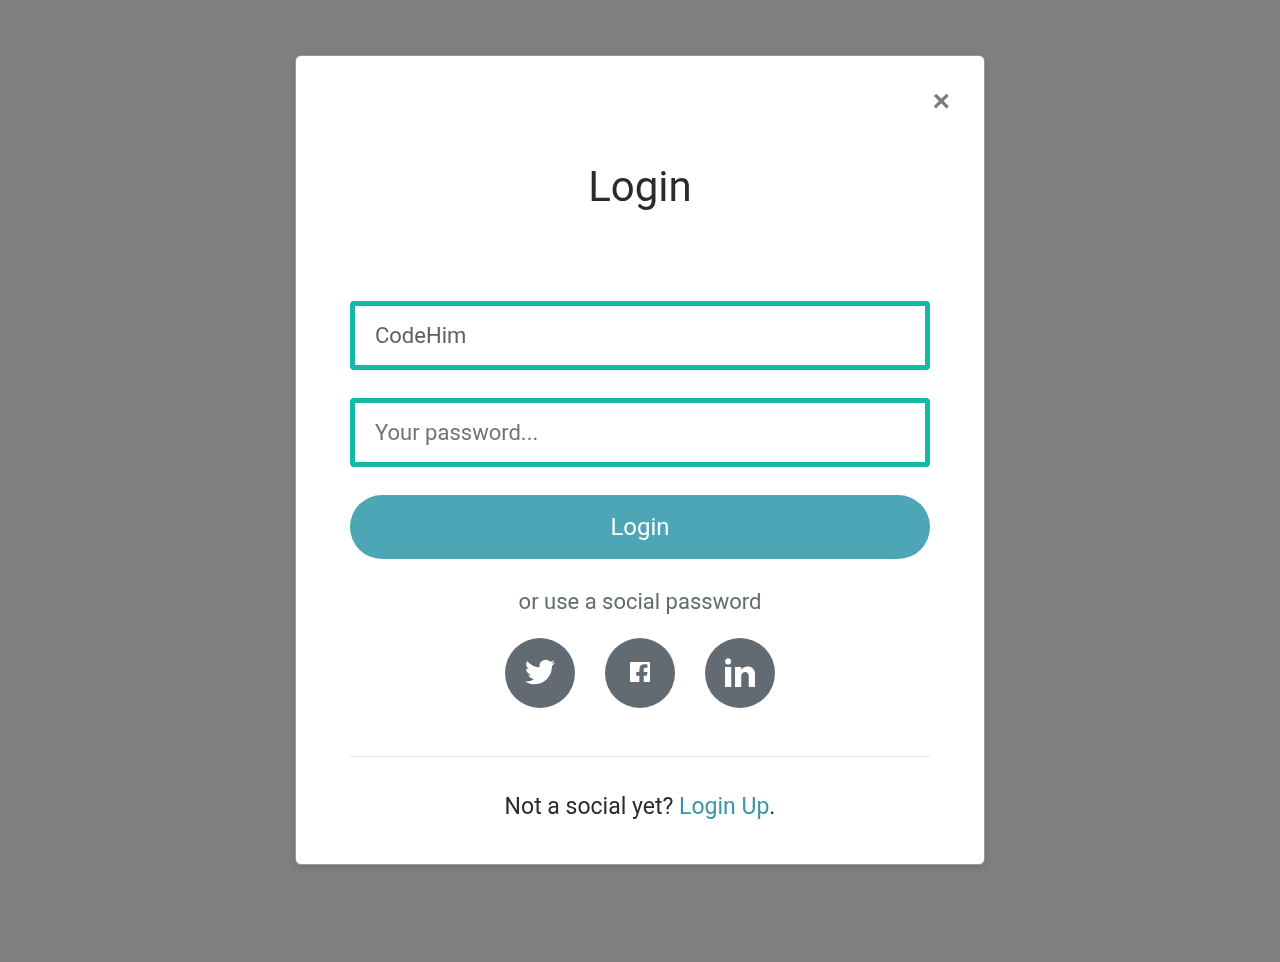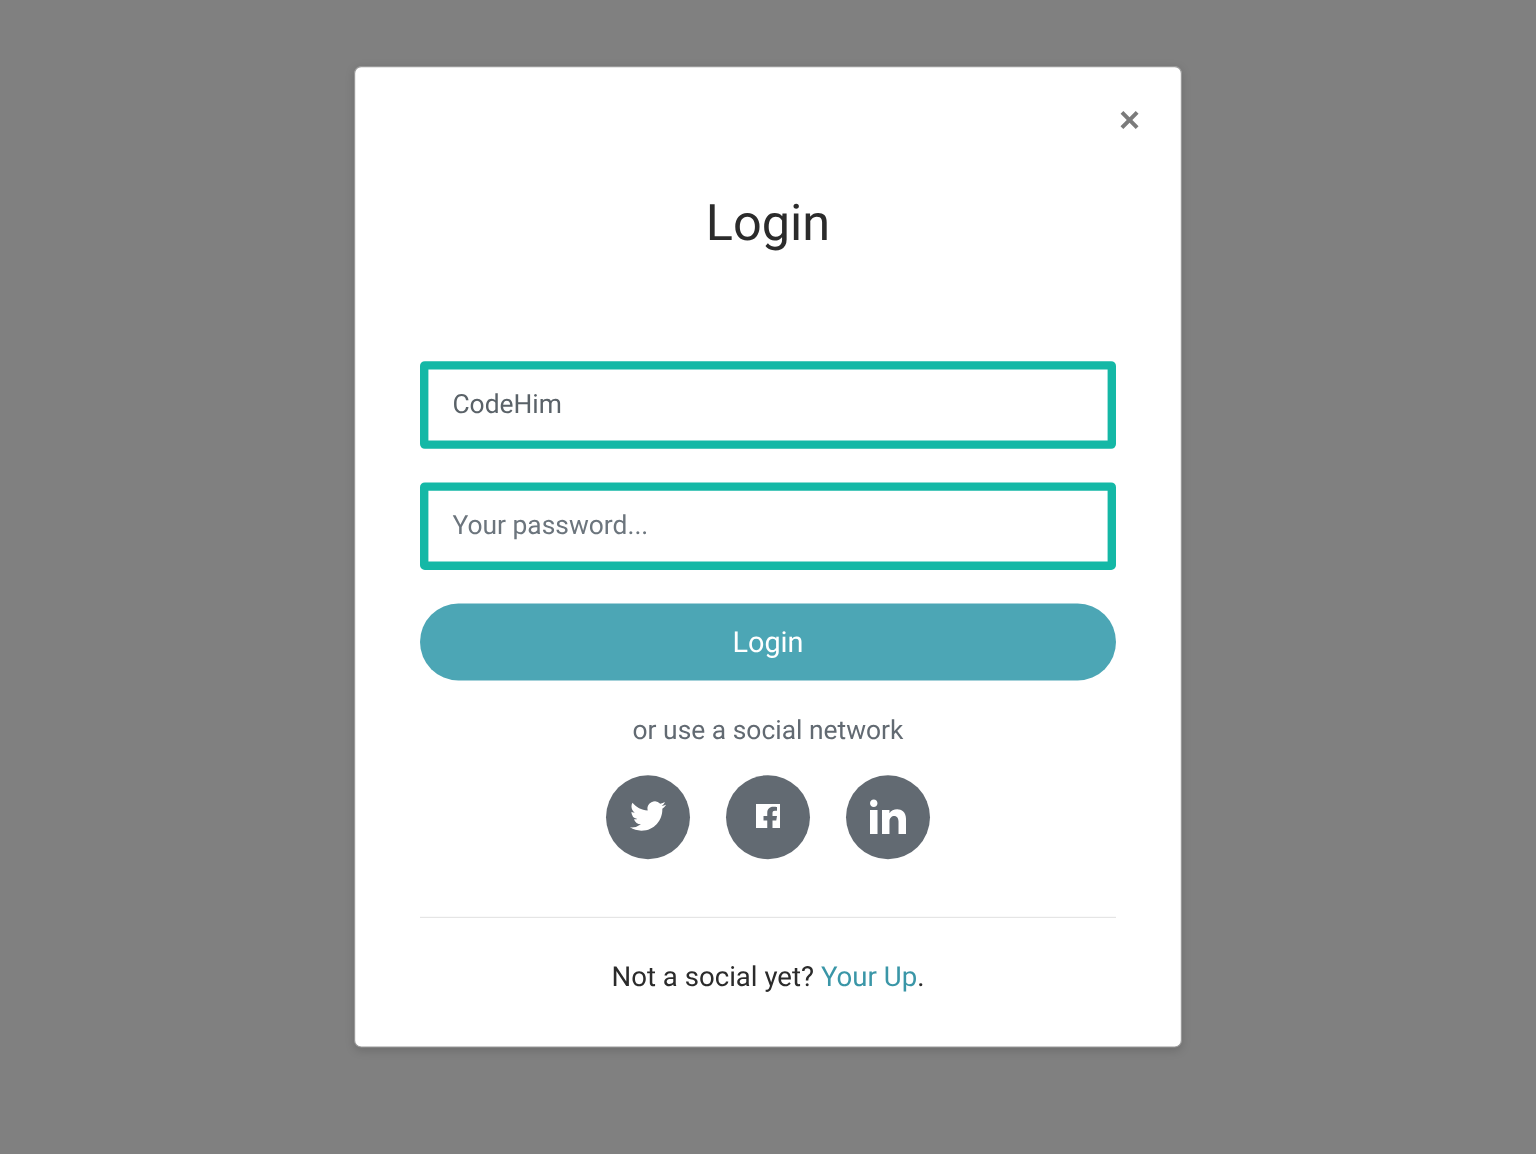--- a/index.html
+++ b/index.html
@@ -49,21 +49,21 @@
       color: #2b2b2b;
       margin-top: 70px;
       margin-bottom: 90px;
     }
 
     .form-input {
       width: 100%;
       padding: 17px 20px;
       font-size: 22px;
       color: #5a6268;
-      border: 7px solid #14b8a6;
+      border: 5px solid #14b8a6;
       border-radius: 4px;
       margin-bottom: 28px;
       font-family: inherit;
       outline: none;
     }
 
     .form-input::placeholder {
       color: #6c757d;
     }
 
@@ -141,21 +141,21 @@
   </button>
 
   <h1 class="modal-title">Login</h1>
 
   <input type="text" class="form-input" value="CodeHim" style="">
 
   <input type="password" class="form-input" placeholder="Your password..." style="">
 
   <button class="login-button">Login</button>
 
-  <p class="social-text">or use a social network</p>
+  <p class="social-text">or use a social password</p>
 
   <div class="social-buttons">
     <button class="social-button">
       <span>
         <svg viewBox="0 0 24 24">
             <path d="M23.953 4.57a10 10 0 01-2.825.775 4.958 4.958 0 002.163-2.723c-.951.555-2.005.959-3.127 1.184a4.92 4.92 0 00-8.384 4.482C7.69 8.095 4.067 6.13 1.64 3.162a4.822 4.822 0 00-.666 2.475c0 1.71.87 3.213 2.188 4.096a4.904 4.904 0 01-2.228-.616v.06a4.923 4.923 0 003.946 4.827 4.996 4.996 0 01-2.212.085 4.936 4.936 0 004.604 3.417 9.867 9.867 0 01-6.102 2.105c-.39 0-.779-.023-1.17-.067a13.995 13.995 0 007.557 2.209c9.053 0 13.998-7.496 13.998-13.985 0-.21 0-.42-.015-.63A9.935 9.935 0 0024 4.59z"></path>
           </svg>
       </span>
     </button>
     <button class="social-button">
@@ -170,15 +170,15 @@
         <svg viewBox="0 0 24 24">
             <path d="M4.98 3.5c0 1.381-1.11 2.5-2.48 2.5s-2.48-1.119-2.48-2.5c0-1.38 1.11-2.5 2.48-2.5s2.48 1.12 2.48 2.5zm.02 4.5h-5v16h5v-16zm7.982 0h-4.968v16h4.969v-8.399c0-4.67 6.029-5.052 6.029 0v8.399h4.988v-10.131c0-7.88-8.922-7.593-11.018-3.714v-2.155z"></path>
           </svg>
       </span>
     </button>
   </div>
 
   <hr class="divider">
 
   <p class="footer-text">
-    <span>Not a social yet? </span><a class="footer-link">Your Up</a><span>.</span>
+    <span>Not a social yet? </span><a class="footer-link">Login Up</a><span>.</span>
   </p>
 </div>
 
 </body></html>

